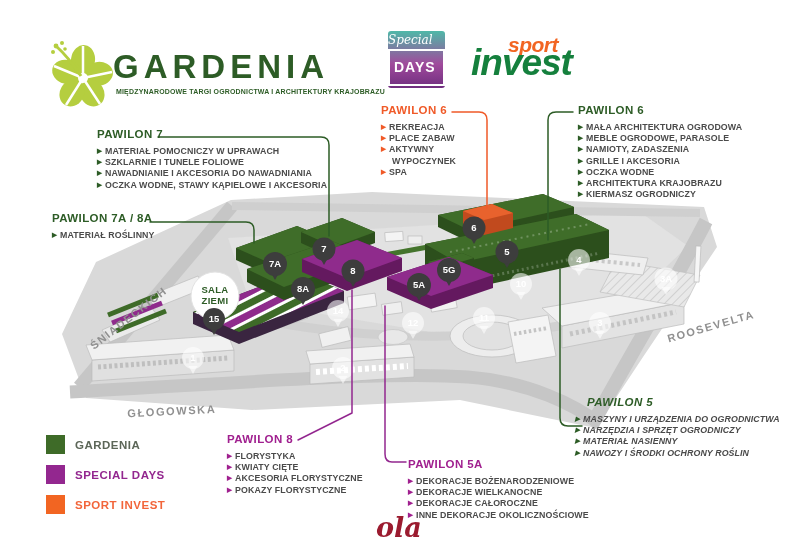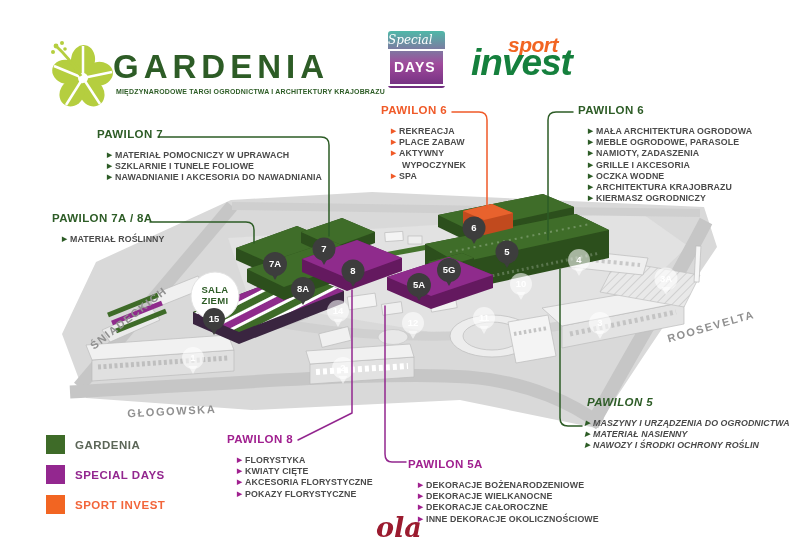--- a/index.html
+++ b/index.html
@@ -19,21 +19,21 @@
   #special-days .w2{font-size:14px;font-weight:800;border:2px solid #fff;padding:8px 4px;line-height:17px;letter-spacing:1px;}
   #sport{left:508px;top:33px;font-size:21px;font-weight:800;font-style:italic;color:#f26522;letter-spacing:-.5px;}
   #invest{left:471px;top:42px;font-size:37px;font-weight:800;font-style:italic;color:#15803d;letter-spacing:-1px;}
 
   
   .callout{position:absolute;z-index:3;}
   .co-title{font-size:11.5px;font-weight:800;letter-spacing:.4px;margin:0 0 6px 0;white-space:nowrap;}
   .green  .co-title{color:#2d5c26;}
   .orange .co-title{color:#f05a28;}
   .purple .co-title{color:#a0208f;}
-  .co-list{margin:10px;padding:0;list-style:none;}
+  .co-list{margin:0;padding:0;list-style:none;}
   .co-list li{font-size:8.8px;font-weight:700;color:#4a4a4a;line-height:11.2px;
     white-space:nowrap;padding-left:11px;text-indent:-11px;letter-spacing:.1px;}
   .co-list li::before{content:"▶";font-size:6.5px;margin-right:3px;position:relative;top:-1px;}
   .green  .co-list li::before{color:#2d5c26;}
   .orange .co-list li::before{color:#f05a28;}
   .purple .co-list li::before{color:#a0208f;}
   .callout.wrap li{white-space:normal;width:90px;}
   .indent-title .co-title{padding-left:12px;}
 
   
@@ -300,20 +300,21 @@
 
 <div class="abs" id="sport" style="z-index:2;">sport</div>
 <div class="abs" id="invest" style="z-index:2;">invest</div>
 
 <div class="callout green" style="left:97px;top:128px;">
   <div class="co-title">PAWILON 7</div>
   <ul class="co-list">
     <li>MATERIAŁ POMOCNICZY W UPRAWACH</li>
     <li>SZKLARNIE I TUNELE FOLIOWE</li>
     <li>NAWADNIANIE I AKCESORIA DO NAWADNIANIA</li>
+    <li>OCZKA WODNE, STAWY KĄPIELOWE I AKCESORIA</li>
   </ul>
 </div>
 
 <div class="callout green" style="left:52px;top:212px;">
   <div class="co-title">PAWILON 7A / 8A</div>
   <ul class="co-list">
     <li>MATERIAŁ ROŚLINNY</li>
   </ul>
 </div>
 
@@ -357,20 +358,21 @@
     <li>DEKORACJE WIELKANOCNE</li>
     <li>DEKORACJE CAŁOROCZNE</li>
     <li>INNE DEKORACJE OKOLICZNOŚCIOWE</li>
   </ul>
 </div>
 
 <div class="callout green indent-title" style="left:575px;top:396px;font-style:italic;">
   <div class="co-title">PAWILON 5</div>
   <ul class="co-list">
     <li>MASZYNY I URZĄDZENIA DO OGRODNICTWA</li>
+    <li>NARZĘDZIA I SPRZĘT OGRODNICZY</li>
     <li>MATERIAŁ NASIENNY</li>
     <li>NAWOZY I ŚRODKI OCHRONY ROŚLIN</li>
   </ul>
 </div>
 
 <div class="legend-row" style="top:435px;">
   <span class="legend-swatch sw-green"></span>
   <span class="legend-label ll-green">GARDENIA</span>
 </div>
 <div class="legend-row" style="top:465px;">

